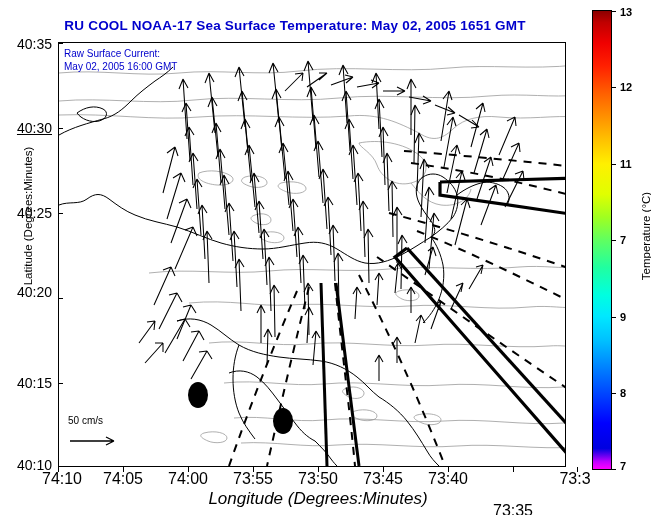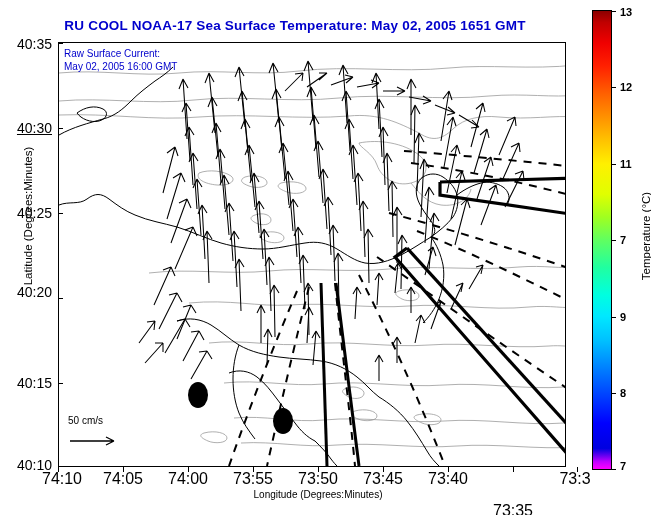--- a/index.html
+++ b/index.html
@@ -37,21 +37,21 @@
   
   .xtickmark{position:absolute;width:1px;height:5px;background:#000;top:467px;}
   .xticklabel{position:absolute;top:470px;font-size:16px;color:#000;
               transform:translateX(-50%);white-space:nowrap;}
   .ytickmark{position:absolute;height:1px;width:5px;background:#000;left:58px;}
   .yticklabel{position:absolute;left:52px;font-size:14px;color:#000;
               transform:translate(-100%,-50%);white-space:nowrap;}
 
   #xlabel{
     position:absolute;left:58px;top:489px;width:520px;text-align:center;
-    font-size:10px;color:#000;
+    font-size:17px;color:#000;font-style:italic;
   }
   #ylabel{
     position:absolute;left:-72px;top:210px;width:200px;text-align:center;
     font-size:11.5px;color:#000;transform:rotate(-90deg);transform-origin:50% 50%;
   }
 
   
   #cbar{
     position:absolute;left:592px;top:10px;width:20px;height:460px;
     border:1px solid #000;box-sizing:border-box;

